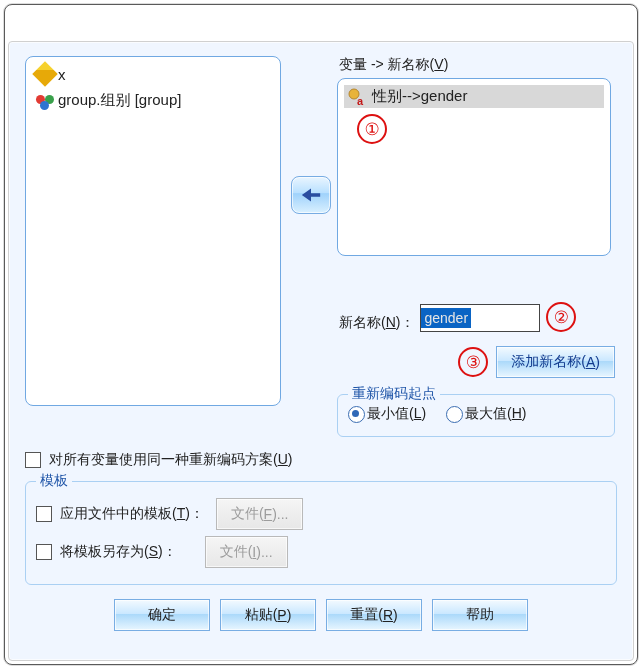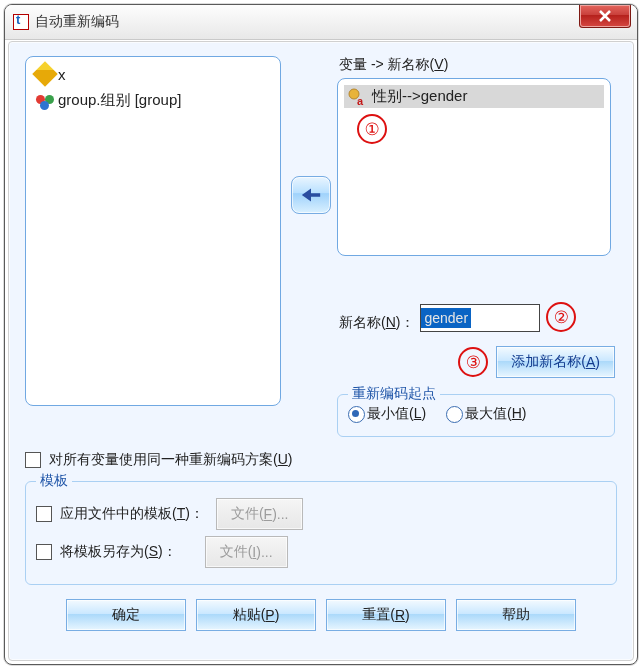--- a/index.html
+++ b/index.html
@@ -159,40 +159,31 @@
 }
 .chkrow{display:flex;align-items:center;gap:8px;margin:6px 0;font-size:14px}
 
 
 .tmpl .row{margin:6px 0}
 
 
 .btnbar{
  display:flex;gap:10px;justify-content:center;margin-top:14px;
 }
-.btnbar .pill{min-width:74px;padding:0 22px;color:#222}
+.btnbar .pill{min-width:74px;padding:0 10px;color:#222}
 
 
 .ul{text-decoration:underline}
 
 </style>
 </head>
 <body>
 
 <div class="window">
 
-  <div class="titlebar">
-    <span class="app-icon"></span>
-    <span class="title">自动重新编码</span>
-    <div class="close-btn">
-      <svg viewBox="0 0 14 14">
-          <path d="M2 2 L12 12 M12 2 L2 12"></path>
-        </svg>
-    </div>
-  </div>
 
   <div class="client" style="position:absolute">
 
     <div class="columns">
 
       <div class="list">
         <div class="li">
           <span class="ico-ruler"></span>
           <span>x</span>
         </div>

